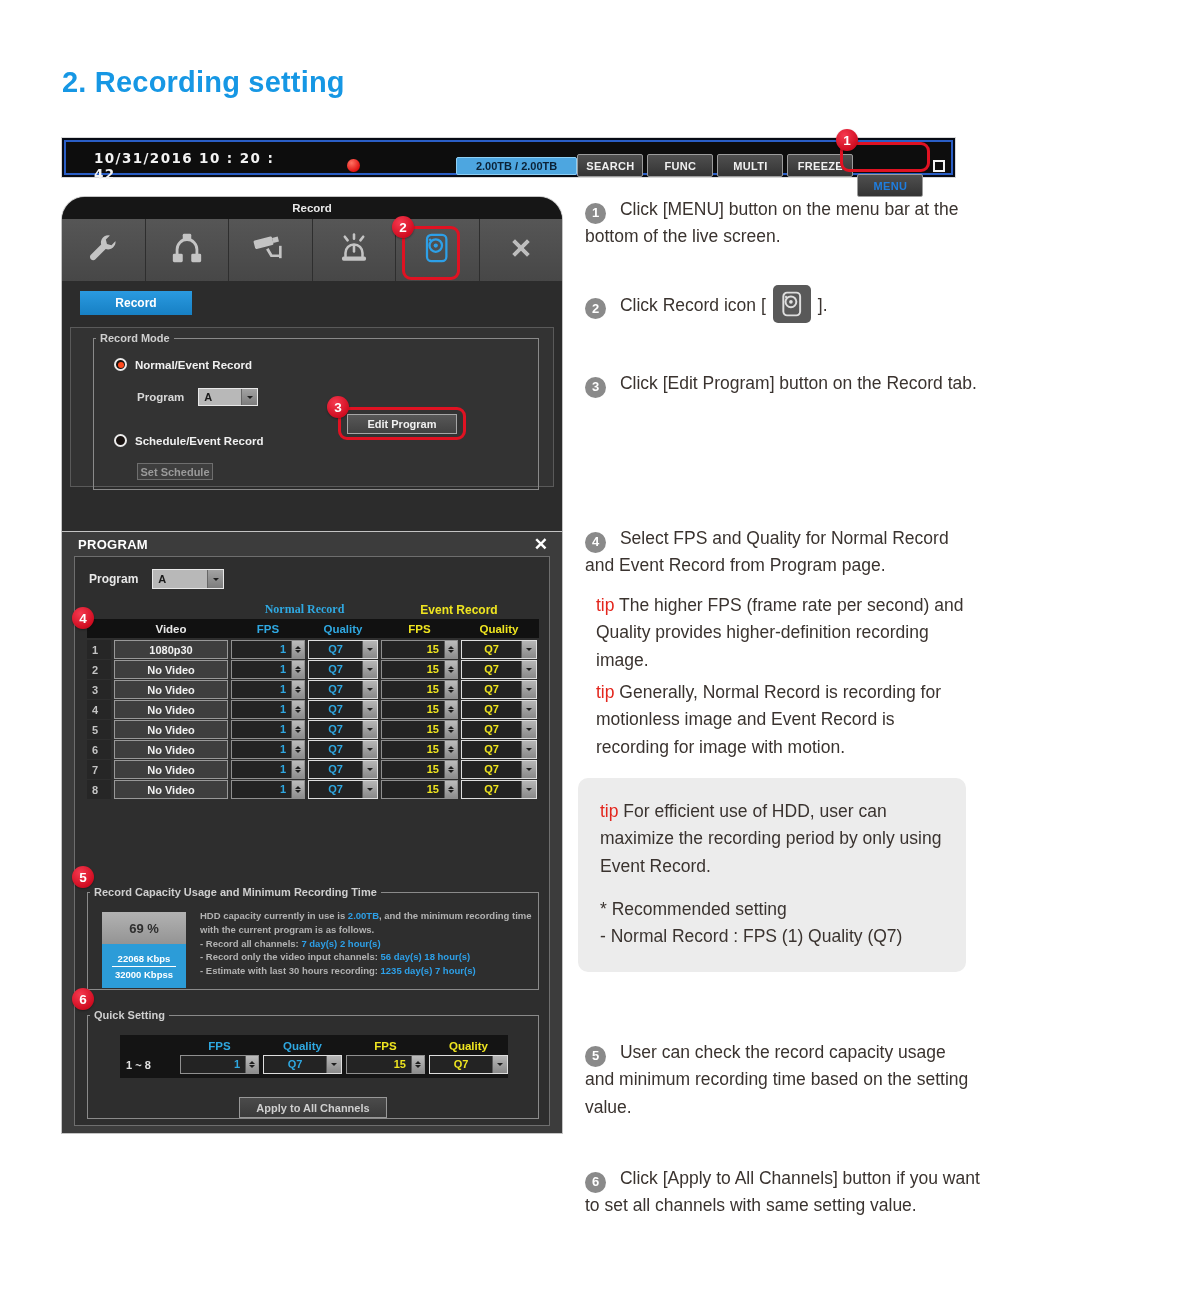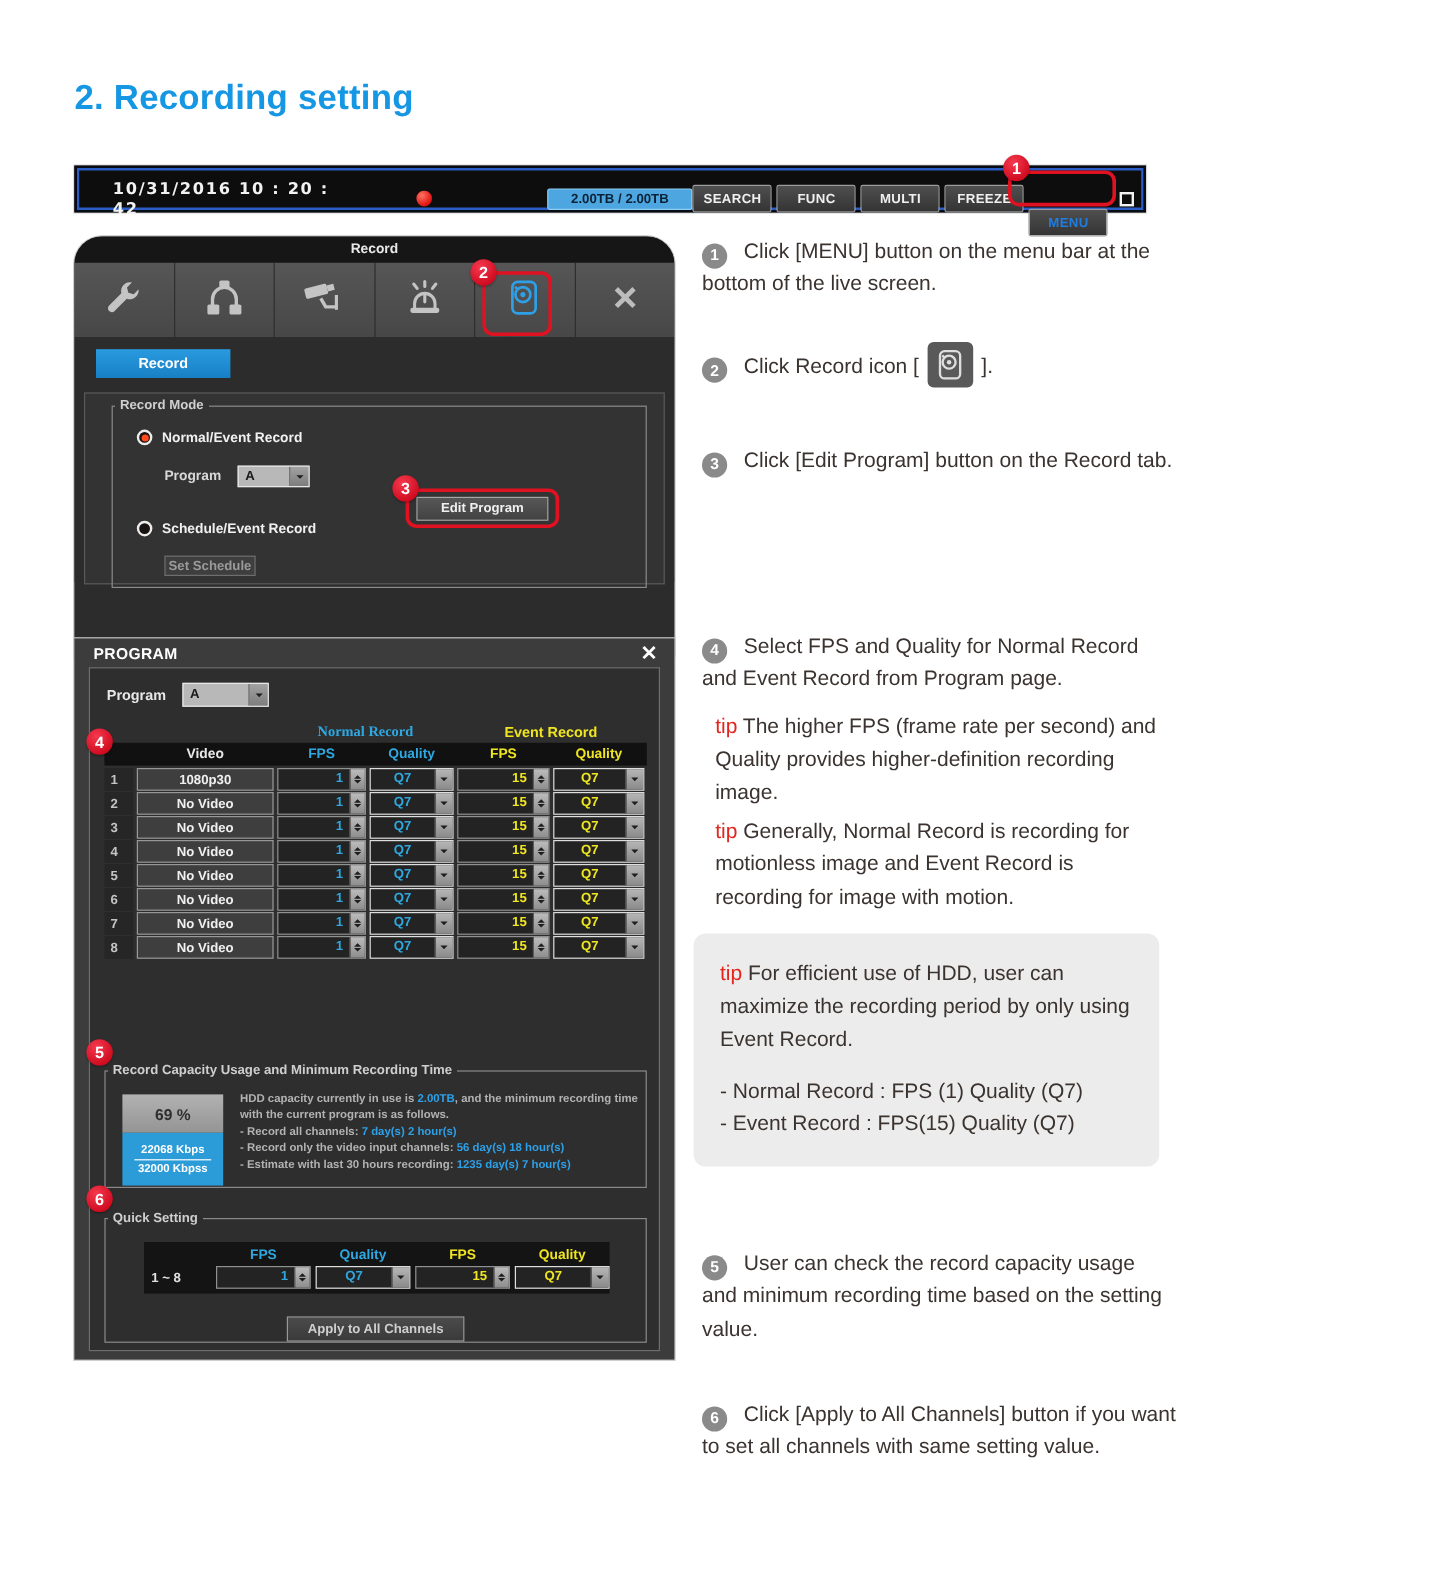--- a/index.html
+++ b/index.html
@@ -645,22 +645,22 @@
     <span>The higher FPS (frame rate per second) and Quality provides higher-definition recording image.</span>
   </div>
 
   <div class="step" style="left:596px; top:679px; width:375px;">
     <span class="tip-label">tip</span>
     <span>Generally, Normal Record is recording for motionless image and Event Record is recording for image with motion.</span>
   </div>
 
   <div id="tipbox">
     <p class="tb-first"><span class="tip-label">tip</span> <span>For efficient use of HDD, user can maximize the recording period by only using Event Record.</span></p>
+    <p>* Recommended setting</p>
     <p>- Normal Record : FPS (1) Quality (Q7)</p>
-    <p>- Event Record : FPS(15) Quality (Q7)</p>
   </div>
 
   <div class="step" style="left:585px; top:1039px; width:392px;">
     <span class="gbadge">5</span>
     <span>User can check the record capacity usage and minimum recording time based on the setting value.</span>
   </div>
 
   <div class="step" style="left:585px; top:1165px; width:398px;">
     <span class="gbadge">6</span>
     <span>Click [Apply to All Channels] button if you want to set all channels with same setting value.</span>

